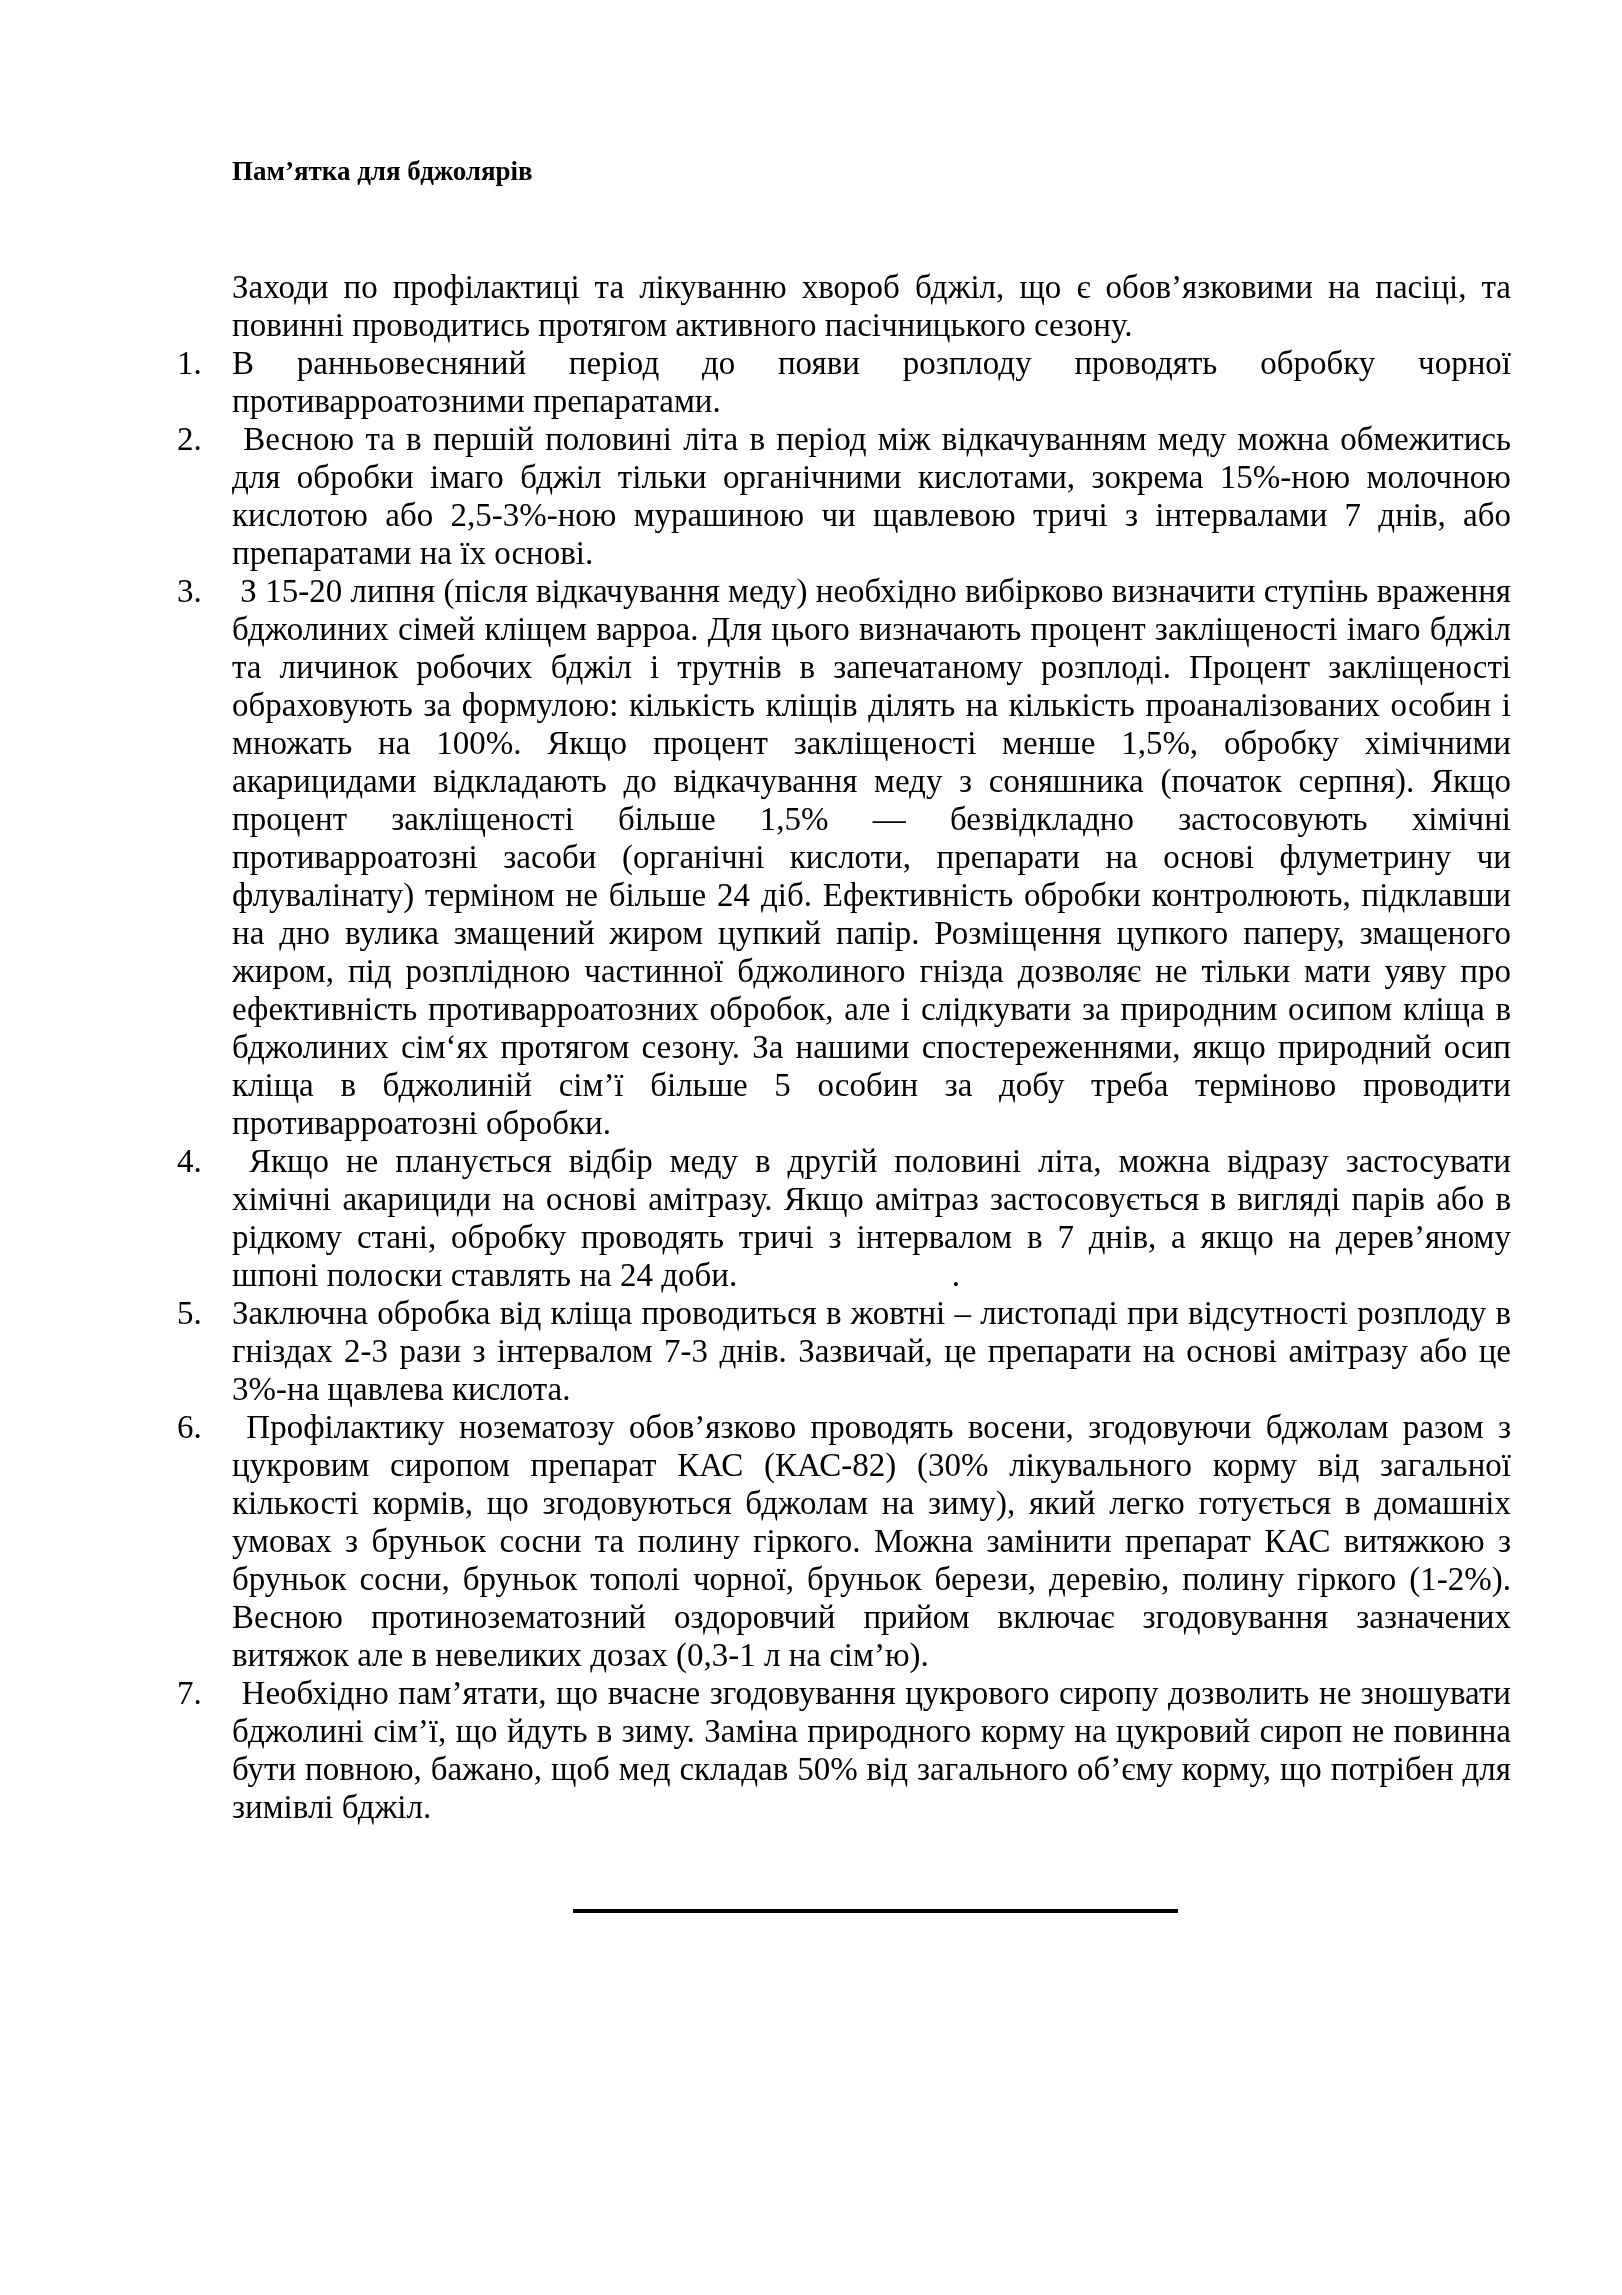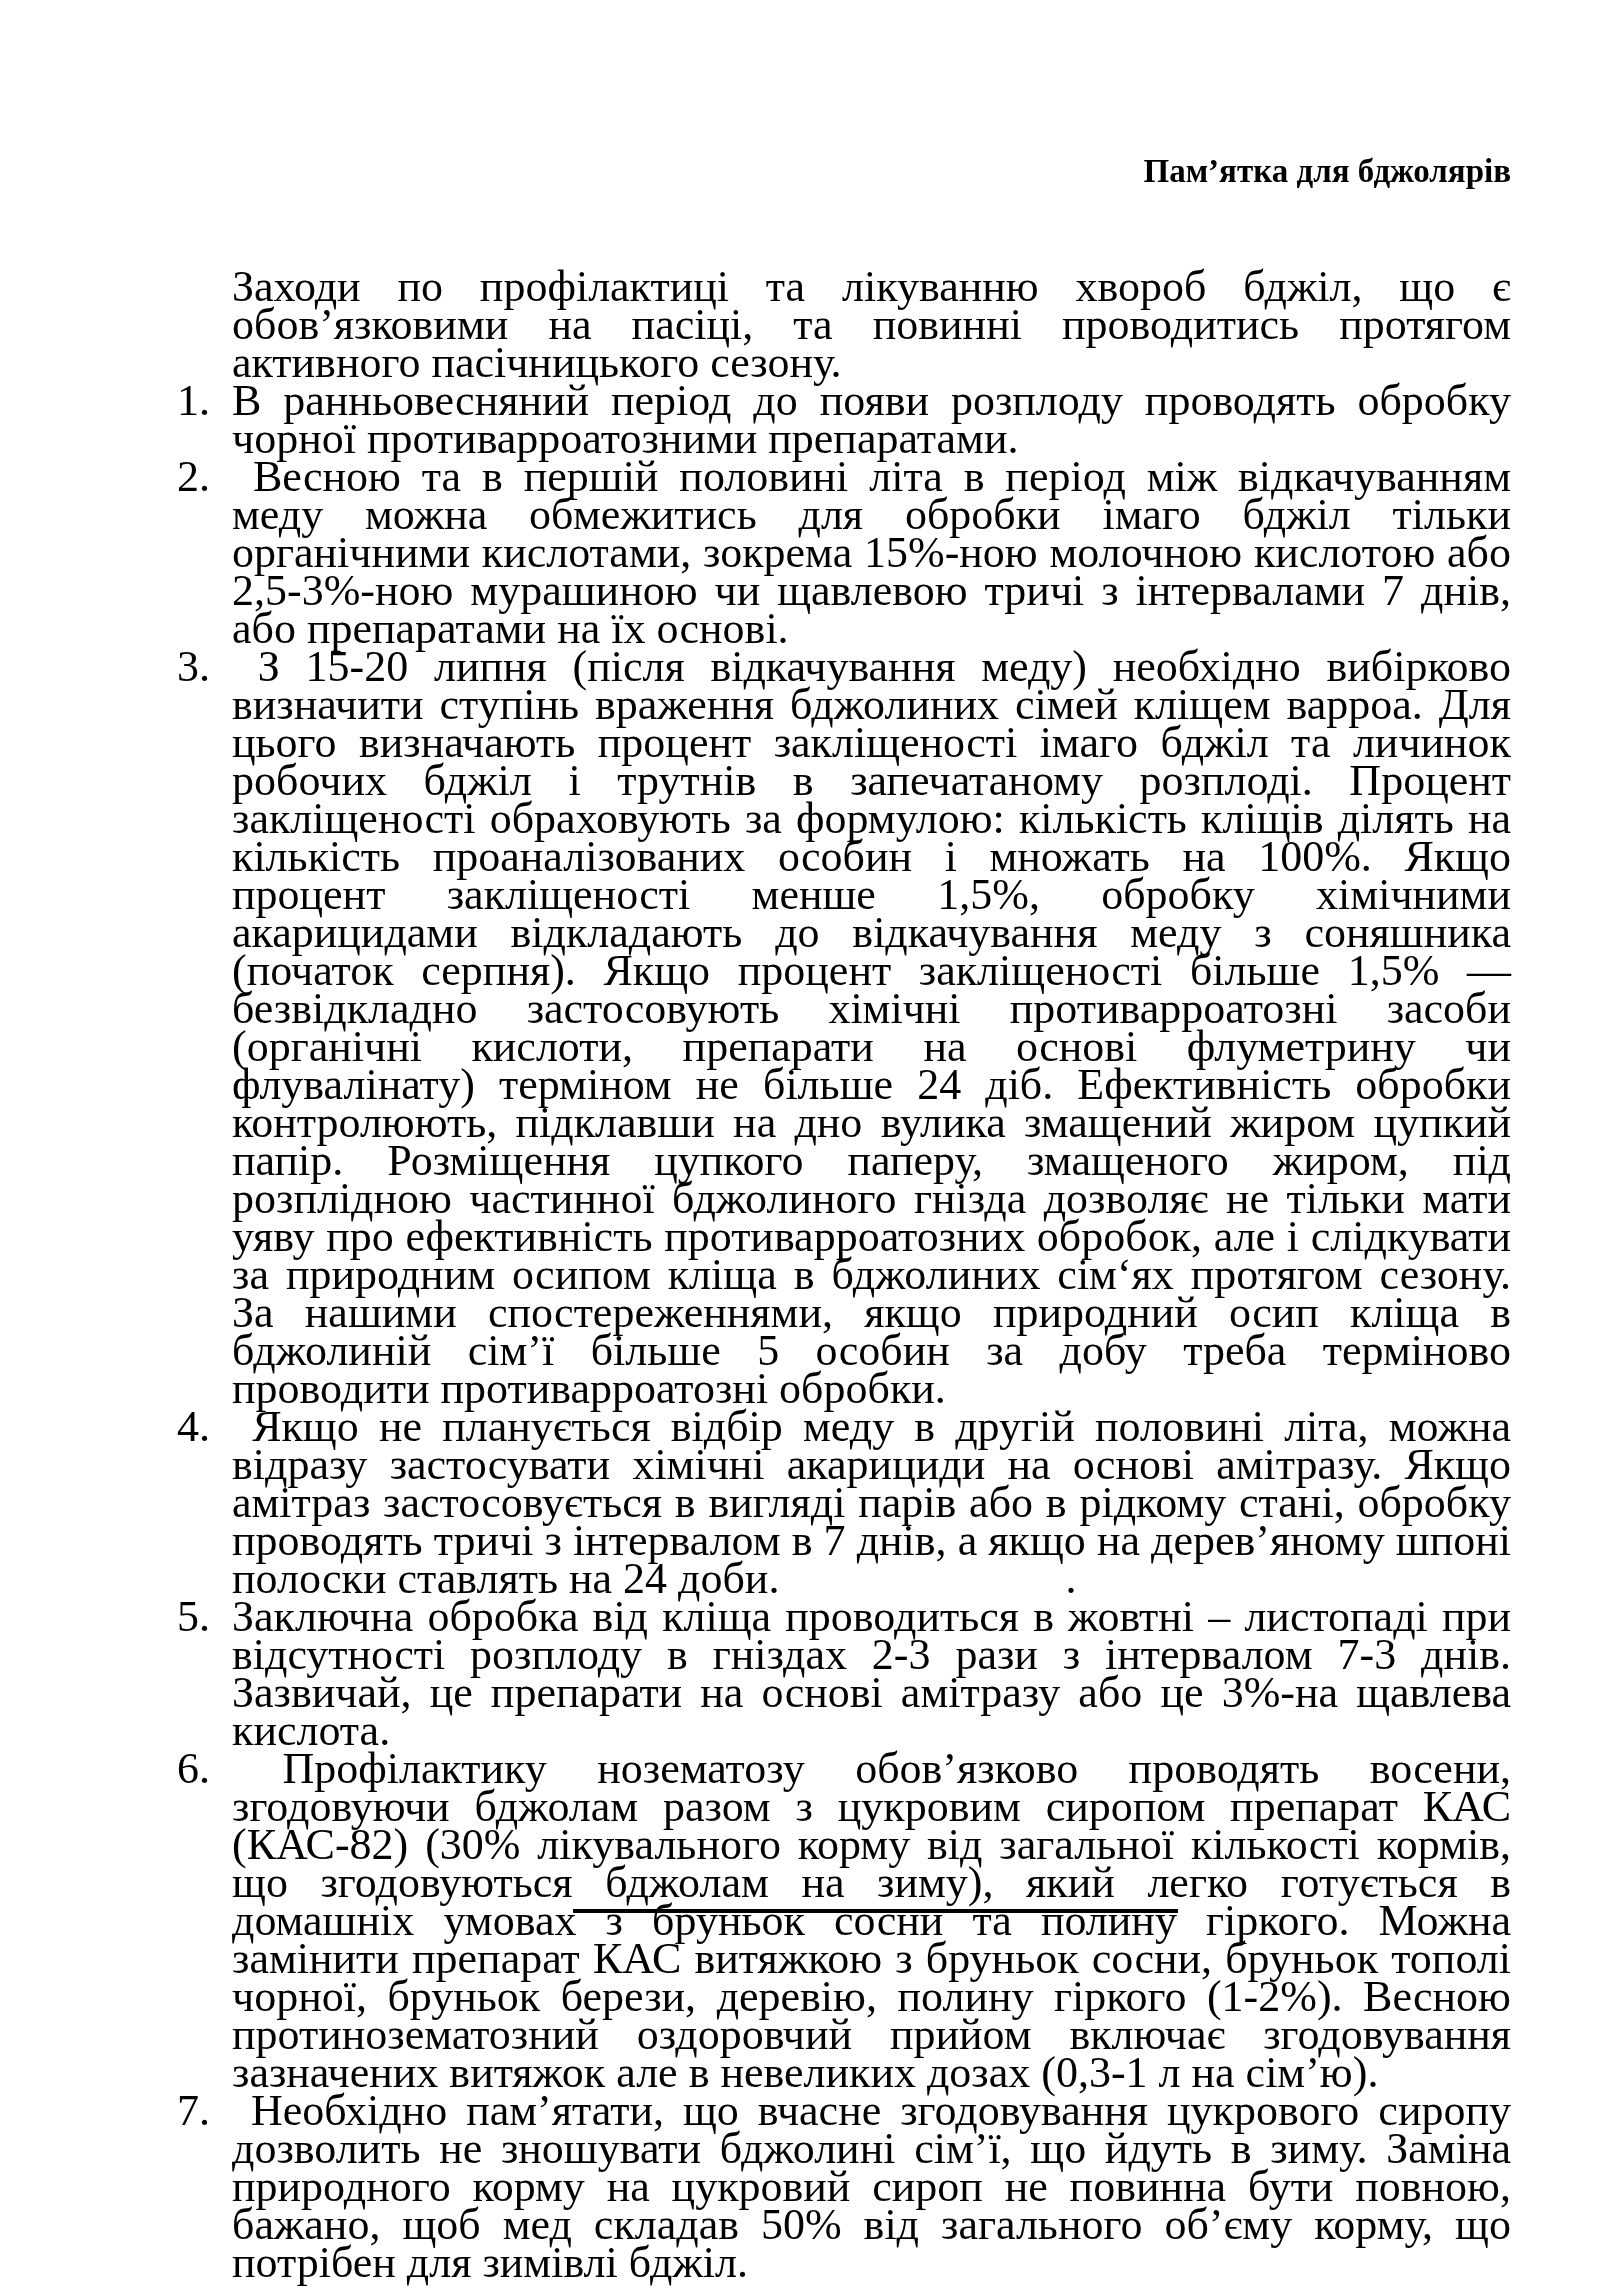--- a/index.html
+++ b/index.html
@@ -14,31 +14,31 @@
     background: #ffffff;
     color: #000000;
     font-family: "Liberation Serif", "DejaVu Serif", serif;
     overflow: hidden;
   }
   .heading {
     position: absolute;
     top: 152px;
     left: 232px;
     width: 1279px;
-    text-align: right;
+    text-align: left;
     font-weight: bold;
-    font-size: 33px;
+    font-size: 27px;
     line-height: 39px;
   }
   .content {
     position: absolute;
     top: 268px;
     left: 232px;
     width: 1279px;
-    font-size: 44px;
+    font-size: 33px;
     line-height: 38px;
     text-align: justify;
     text-justify: inter-word;
   }
   .intro {
     margin: 0 0 0 0;
   }
   ol.memo-list {
     list-style: none;
     margin: 0;

